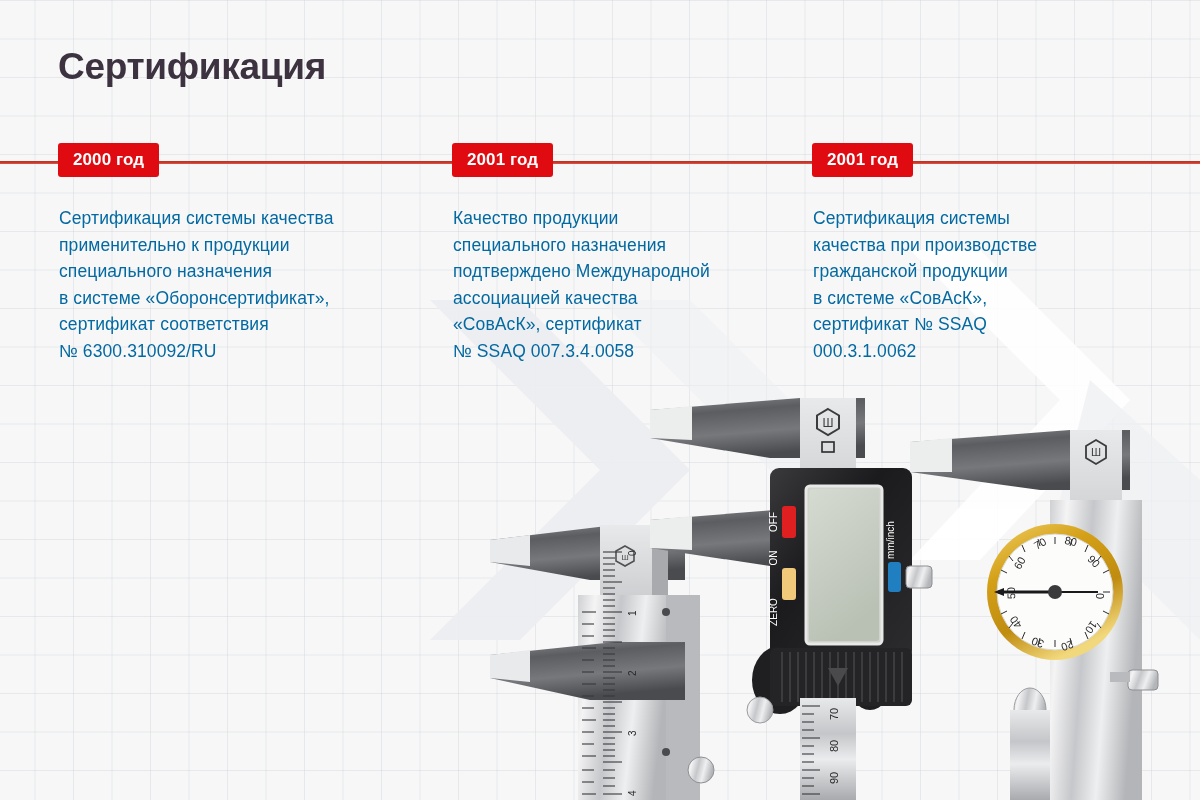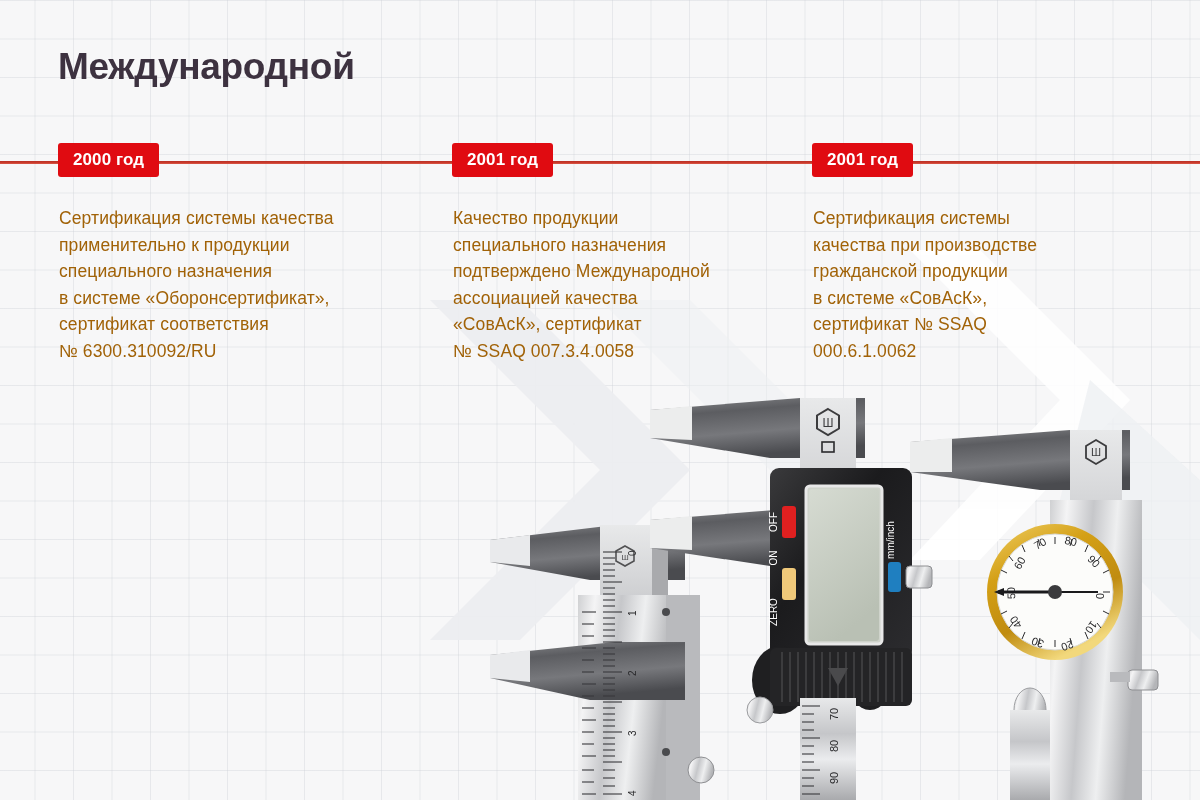--- a/index.html
+++ b/index.html
@@ -99,21 +99,21 @@
     white-space: nowrap;
     z-index: 3;
   }
 
   .cert-text {
     position: absolute;
     top: 205px;
     left: 1px;
     font-size: 17.5px;
     line-height: 26.5px;
-    color: #a16207;
+    color: #0369a1;
     font-weight: 400;
     white-space: pre-line;
     letter-spacing: 0.1px;
   }
 
   
   .photo {
     position: absolute;
     left: 470px;
     top: 380px;
@@ -138,21 +138,21 @@
       <g fill="#ffffff" opacity="0.9">
         <polygon points="980,250 1130,400 1060,400 910,250"></polygon>
         <polygon points="910,560 1060,400 1130,400 980,560"></polygon>
       </g>
       <g fill="#eef0f3" opacity="0.8">
         <polygon points="1090,380 1200,480 1200,640 1060,500"></polygon>
       </g>
     </svg>
   </div>
 
-  <div class="page-title">Международной</div>
+  <div class="page-title">Сертификация</div>
 
   <div class="timeline-rule"></div>
 
   <div class="timeline">
 
     <div class="tl-col c0">
       <div class="year-badge">2000 год</div>
       <div class="cert-text">Сертификация системы качества
 применительно к продукции
 специального назначения
@@ -171,21 +171,21 @@
 № SSAQ 007.3.4.0058</div>
     </div>
 
     <div class="tl-col c2">
       <div class="year-badge">2001 год</div>
       <div class="cert-text">Сертификация системы
 качества при производстве
 гражданской продукции
 в системе «СовАсК»,
 сертификат № SSAQ
-000.6.1.0062</div>
+000.3.1.0062</div>
     </div>
 
   </div>
 
   <div class="photo">
     <svg width="730" height="420" viewBox="0 0 730 420" xmlns="http://www.w3.org/2000/svg">
       <defs>
         <linearGradient id="steel" x1="0" y1="0" x2="1" y2="0.25">
           <stop offset="0%" stop-color="#cfd0d2"></stop>
           <stop offset="18%" stop-color="#f4f4f5"></stop>

